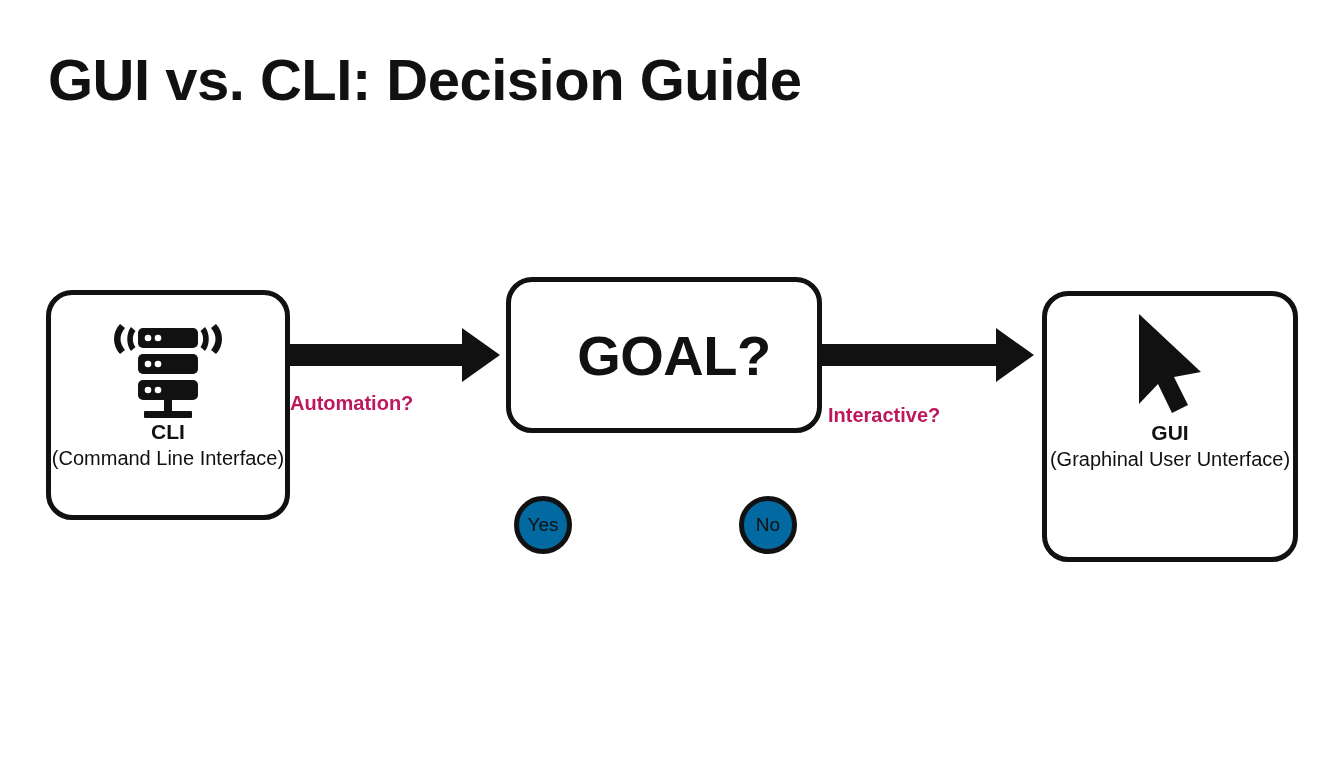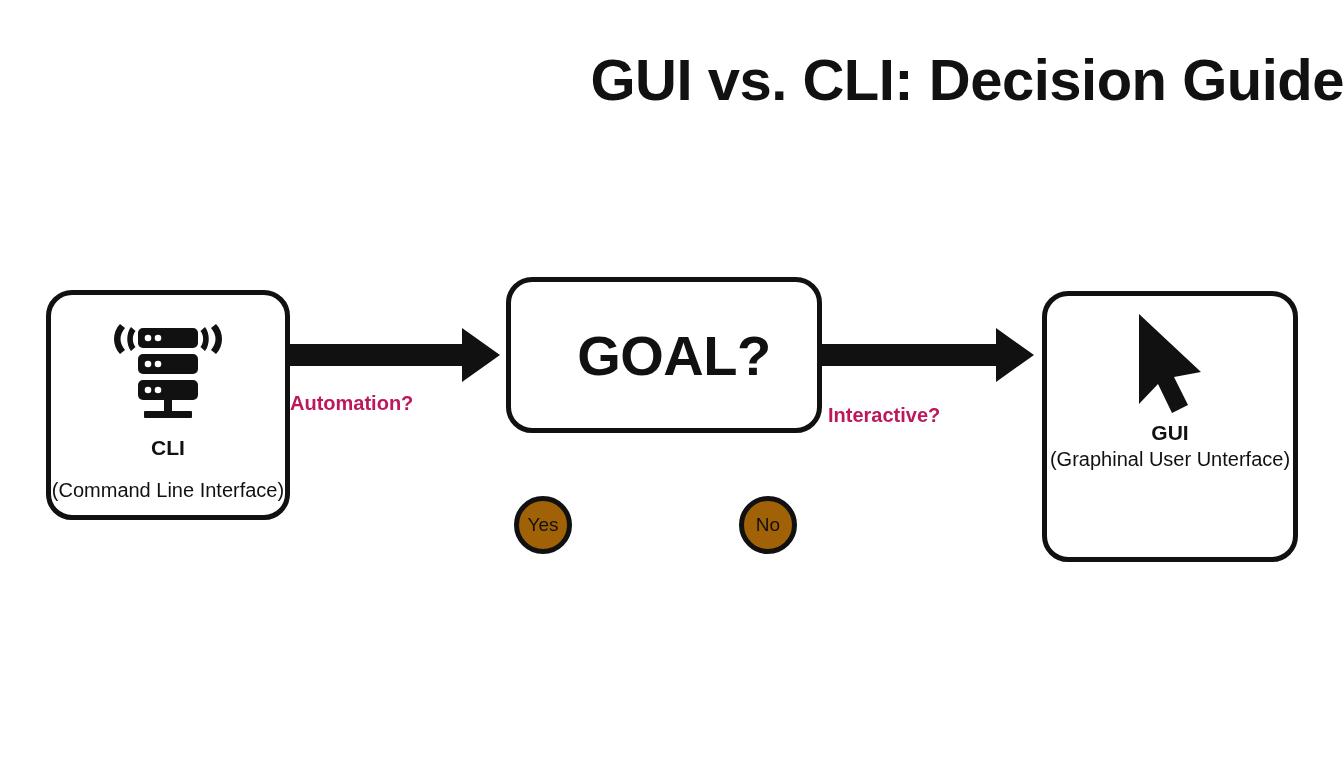--- a/index.html
+++ b/index.html
@@ -19,41 +19,42 @@
     height: 768px;
     background: #ffffff;
   }
 
   
   .title {
     position: absolute;
     left: 0;
     top: 46px;
     width: 1344px;
-    text-align: right;
+    text-align: left;
     font-size: 58px;
     font-weight: 700;
     letter-spacing: -0.5px;
     color: #111111;
     white-space: nowrap;
+    padding-left: 48px;
   }
 
   
   .node {
     position: absolute;
     background: #ffffff;
     border: 5px solid #111111;
     border-radius: 26px;
     display: flex;
     flex-direction: column;
     align-items: center;
     justify-content: flex-start;
   }
 
-  #node-cli  { left: 46px;   top: 290px; width: 244px; height: 230px; gap: 16px; }
+  #node-cli  { left: 46px;   top: 290px; width: 244px; height: 230px; }
   #node-goal { left: 506px;  top: 277px; width: 316px; height: 156px;
                justify-content: center; }
   #node-gui  { left: 1042px; top: 291px; width: 256px; height: 271px; }
 
   .node-icon {
     position: relative;
     width: 100%;
     display: flex;
     align-items: center;
     justify-content: center;
@@ -107,21 +108,21 @@
   #label-automation  { left: 290px; top: 392px; width: 206px; }
   #label-interactive { left: 828px; top: 392px; width: 206px; margin-top: 12px; }
 
   
   .branch-circle {
     position: absolute;
     width: 58px;
     height: 58px;
     border: 5px solid #111111;
     border-radius: 50%;
-    background: #a16207;
+    background: #0369a1;
     display: flex;
     align-items: center;
     justify-content: center;
     font-size: 19px;
     font-weight: 400;
     color: #111111;
   }
   #circle-yes { left: 514px; top: 496px; }
   #circle-no  { left: 739px; top: 496px; }
 </style>

